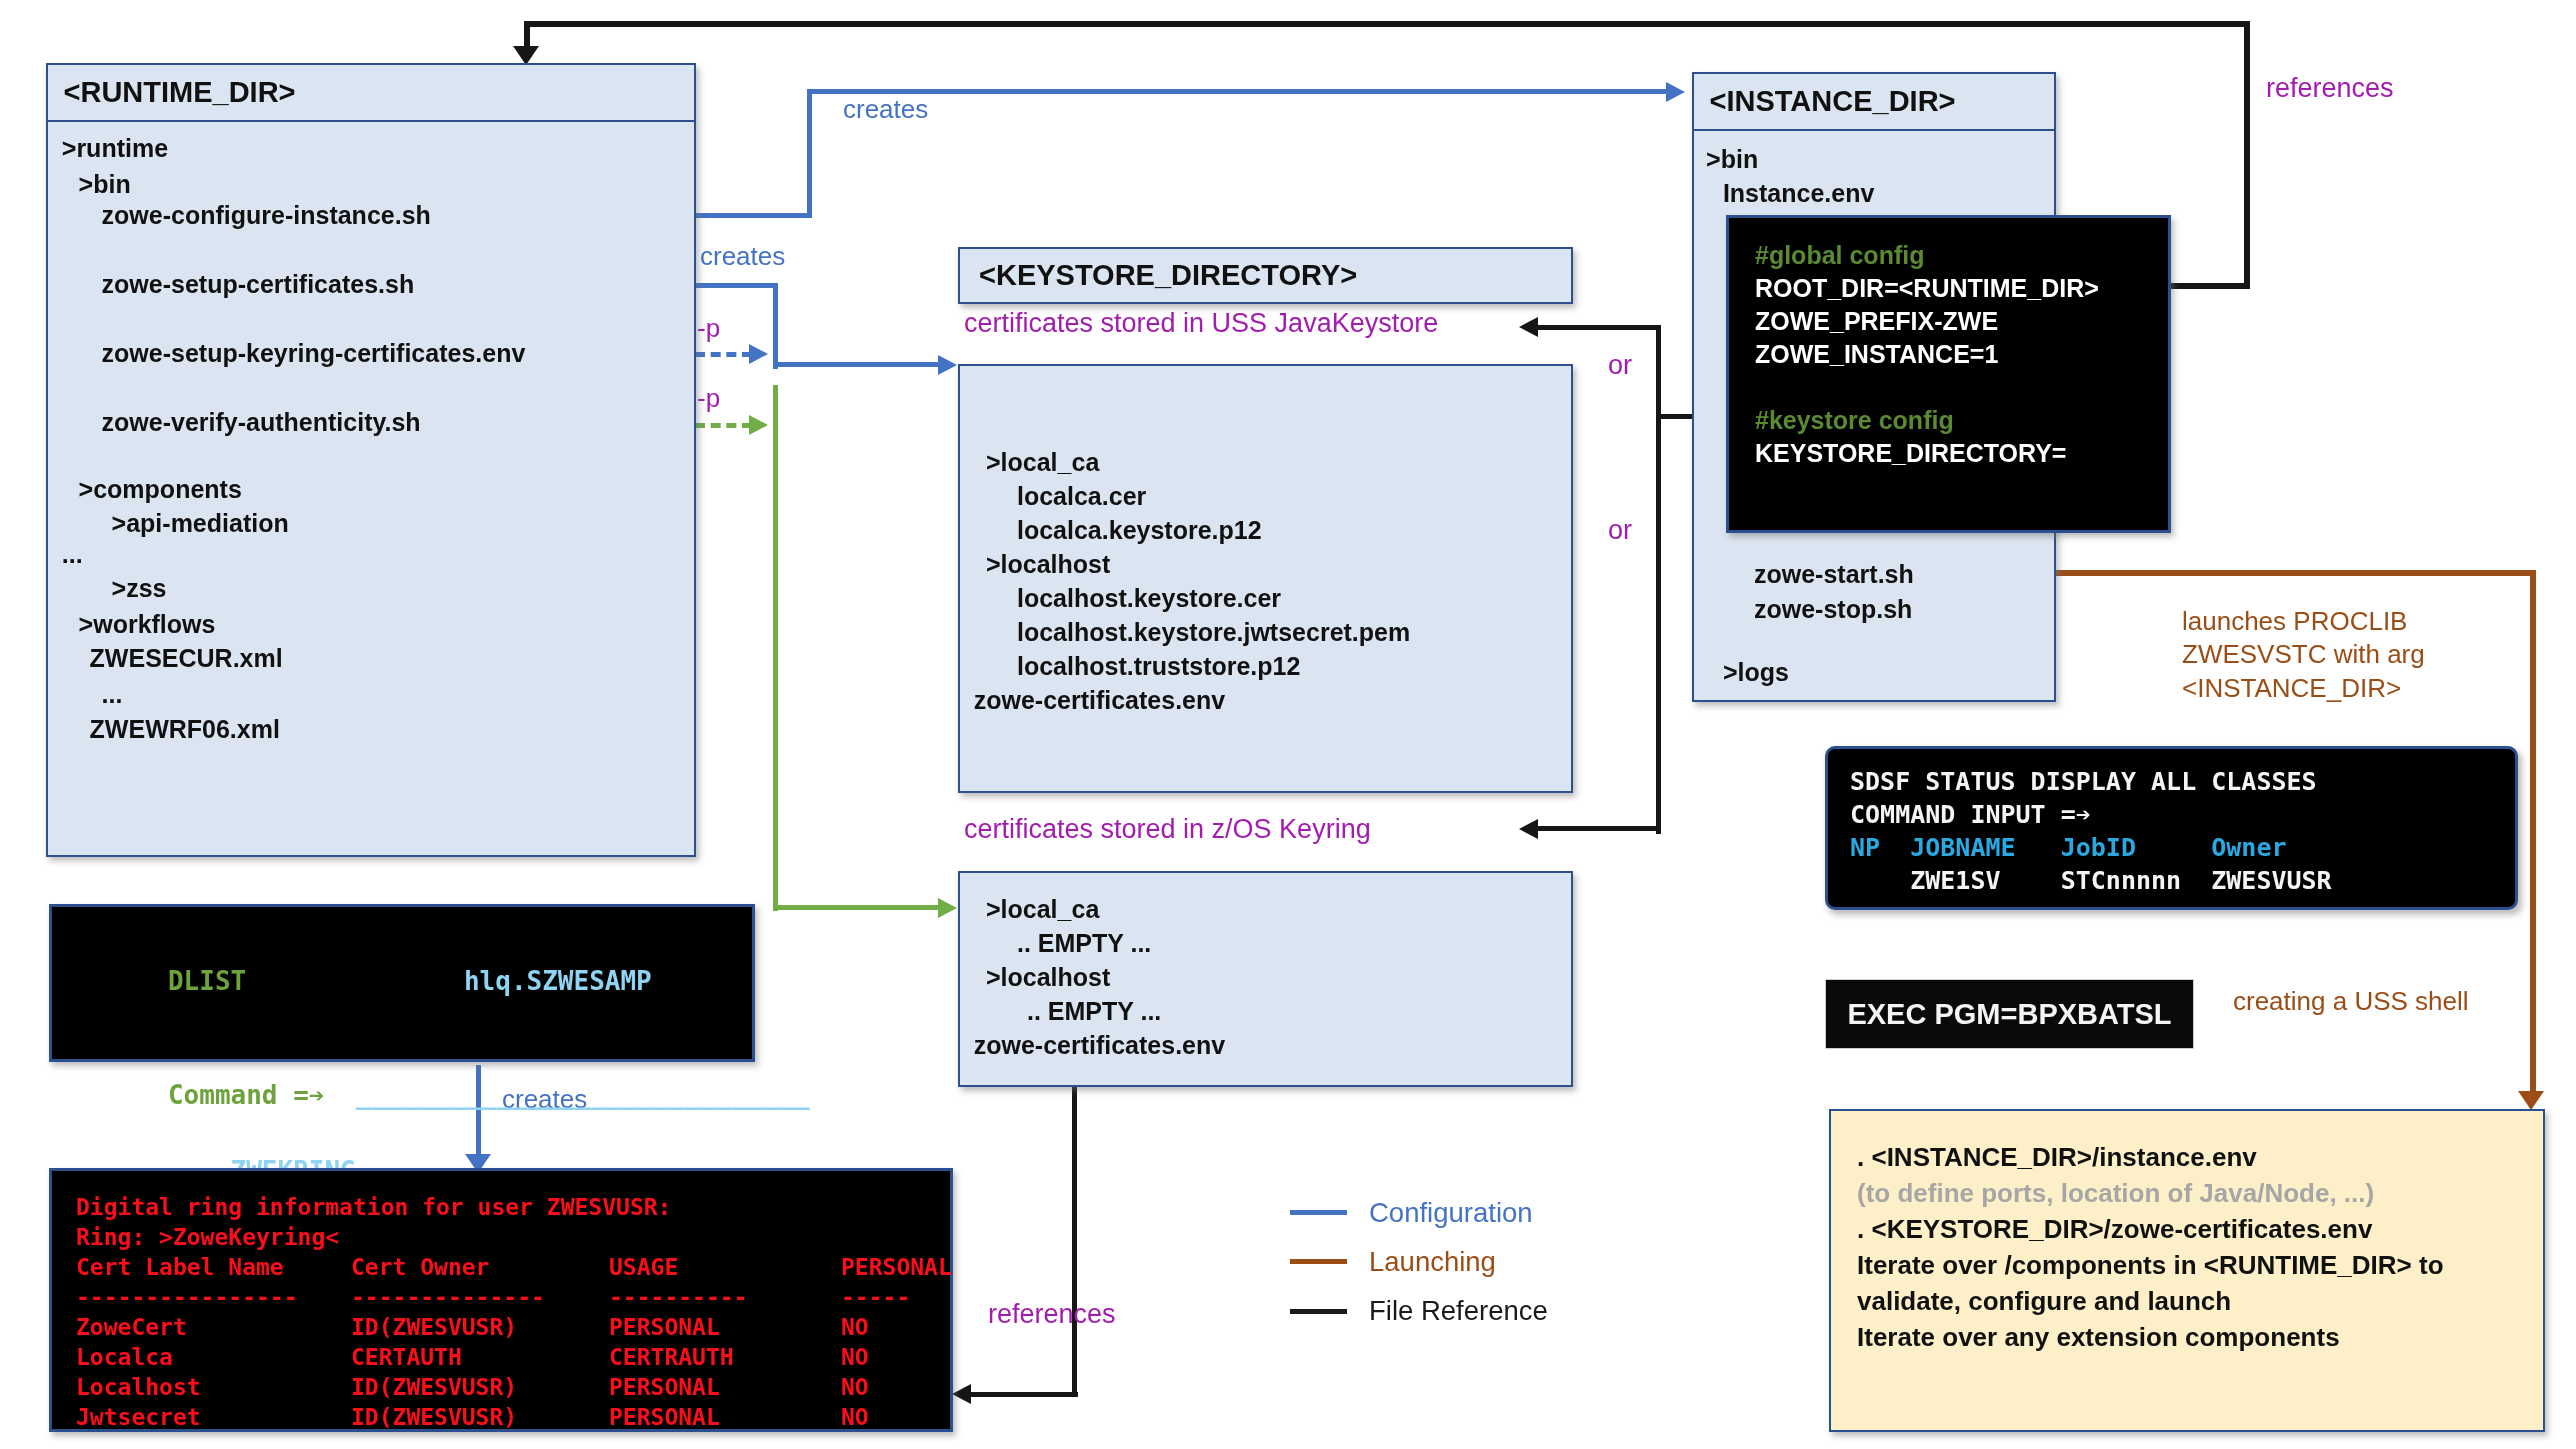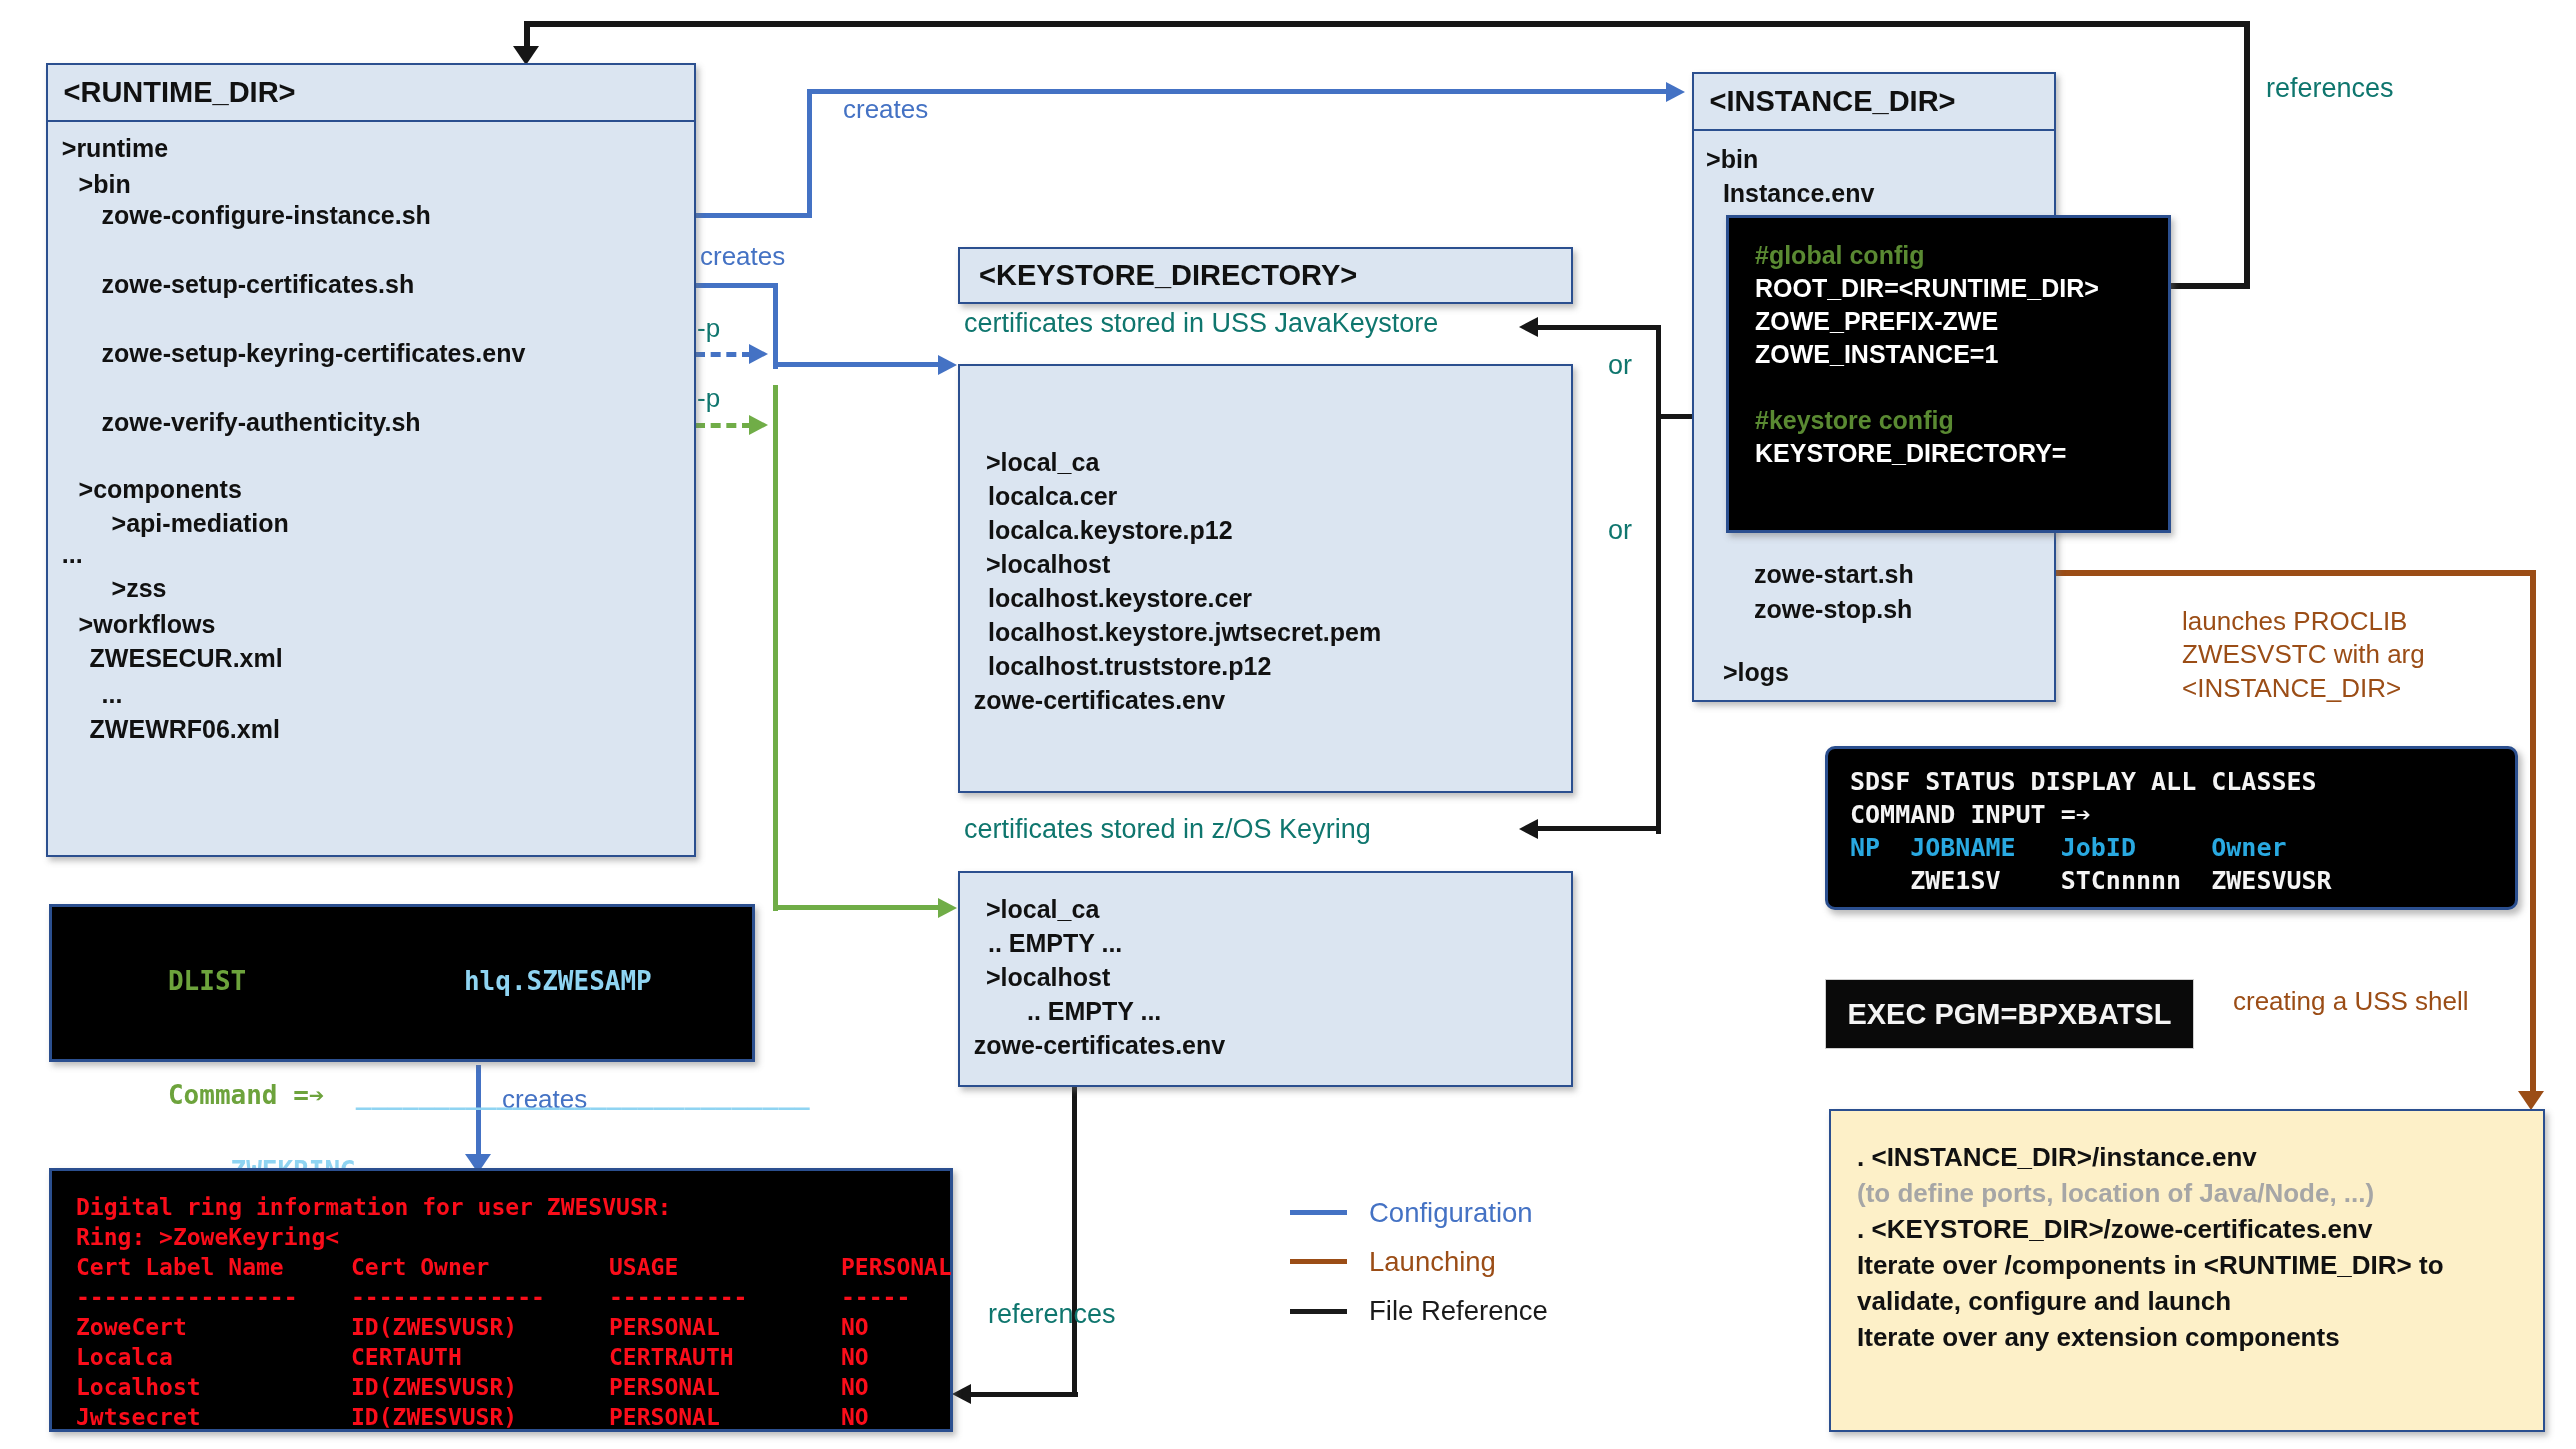--- a/index.html
+++ b/index.html
@@ -14,35 +14,35 @@
   .box-body{position:relative;font-size:25px;font-weight:700;color:#111;}
   .fline{line-height:29px;white-space:pre;}
 
   .term{position:absolute;background:#000;border:3.4px solid #2b4f8f;
         box-sizing:border-box;font-family:"DejaVu Sans Mono",monospace;
         font-weight:700;box-shadow:3.4px 4.3px 6px rgba(110,110,110,.45);}
 
   
   .ind-a{padding-left:5.2px}.ind-b{padding-left:22px}.ind-c{padding-left:45px}
   .ind-d{padding-left:55px}.ind-e{padding-left:33px}
-  .u0{padding-left:26px}.u1{padding-left:28px}.u1b{padding-left:67px}.u2{padding-left:13.7px}
+  .u0{padding-left:26px}.u1{padding-left:57px}.u1b{padding-left:67px}.u2{padding-left:13.7px}
 
   
   .mt-s{margin-top:5.2px}.mt-xs{margin-top:2px}.mt-m{margin-top:6.9px}
   .mt-g{margin-top:40px}.mt-g2{margin-top:38px}
 
   
   .ln-h{position:absolute;background:currentColor;}
   .ln-v{position:absolute;background:currentColor;}
   .ln-dash{position:absolute;height:0;border-top:5.2px dashed currentColor;}
   .ar{position:absolute;width:0;height:0;}
   .ar.r{border-top:10.3px solid transparent;border-bottom:10.3px solid transparent;border-left:19px solid currentColor;}
   .ar.l{border-top:10.3px solid transparent;border-bottom:10.3px solid transparent;border-right:19px solid currentColor;}
   .ar.d{border-left:13.7px solid transparent;border-right:13.7px solid transparent;border-top:19px solid currentColor;}
-  .lbl{position:absolute;font-size:26px;color:#0f766e;white-space:pre;}
+  .lbl{position:absolute;font-size:26px;color:#a21caf;white-space:pre;}
 
   
   .t-green{color:#6da33c}.t-blue{color:#8fd4f2}.t-white{color:#f4f4f4}
   .t-red{color:#fb0d1a}.t-sdsfblue{color:#29a9e1}
 
   
   .cfgline{line-height:33px;white-space:pre;font-family:"Liberation Sans",sans-serif;}
   .cfg-green{color:#5a8a32}.cfg-white{color:#fff}
 
   

